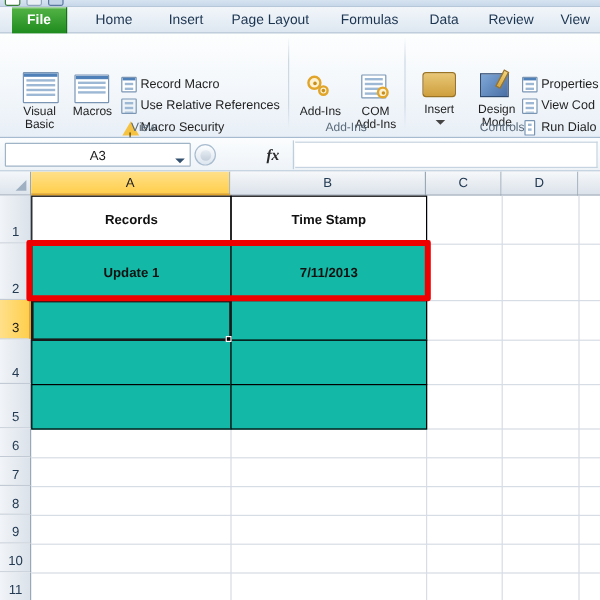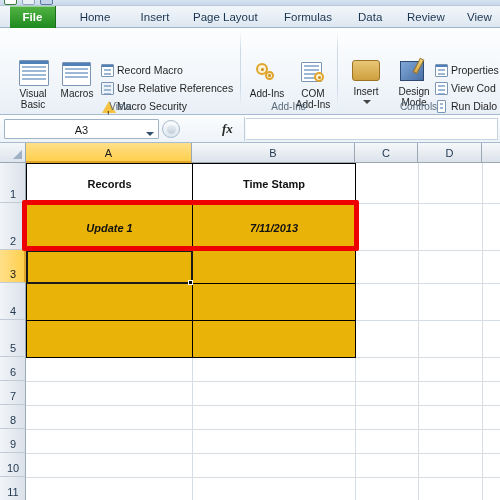--- a/index.html
+++ b/index.html
@@ -140,21 +140,21 @@
   }
   .rowhdr span { position:absolute; left:0; width:26px; bottom:2px; }
 
   .gline-v { position:absolute; width:1px; background:#d6dde5; }
   .gline-h { position:absolute; height:1px; background:#d6dde5; }
 
   .cell {
     position:absolute; text-align:center; font-size:11px; color:#111;
     font-weight:bold; overflow:hidden; white-space:nowrap;
   }
-  .cell.fill { background:#eab308;font-style:italic; }
+  .cell.fill { background:#14b8a6; }
   .cell.bordered { border:1px solid #000; }
 
   .fillhandle {
     position:absolute; width:5px; height:5px; background:#000; border:1px solid #fff;
   }
 
   .redbox {
     position:absolute; border:5px solid #ef0000; border-radius:2px;
     pointer-events:none;
   }

